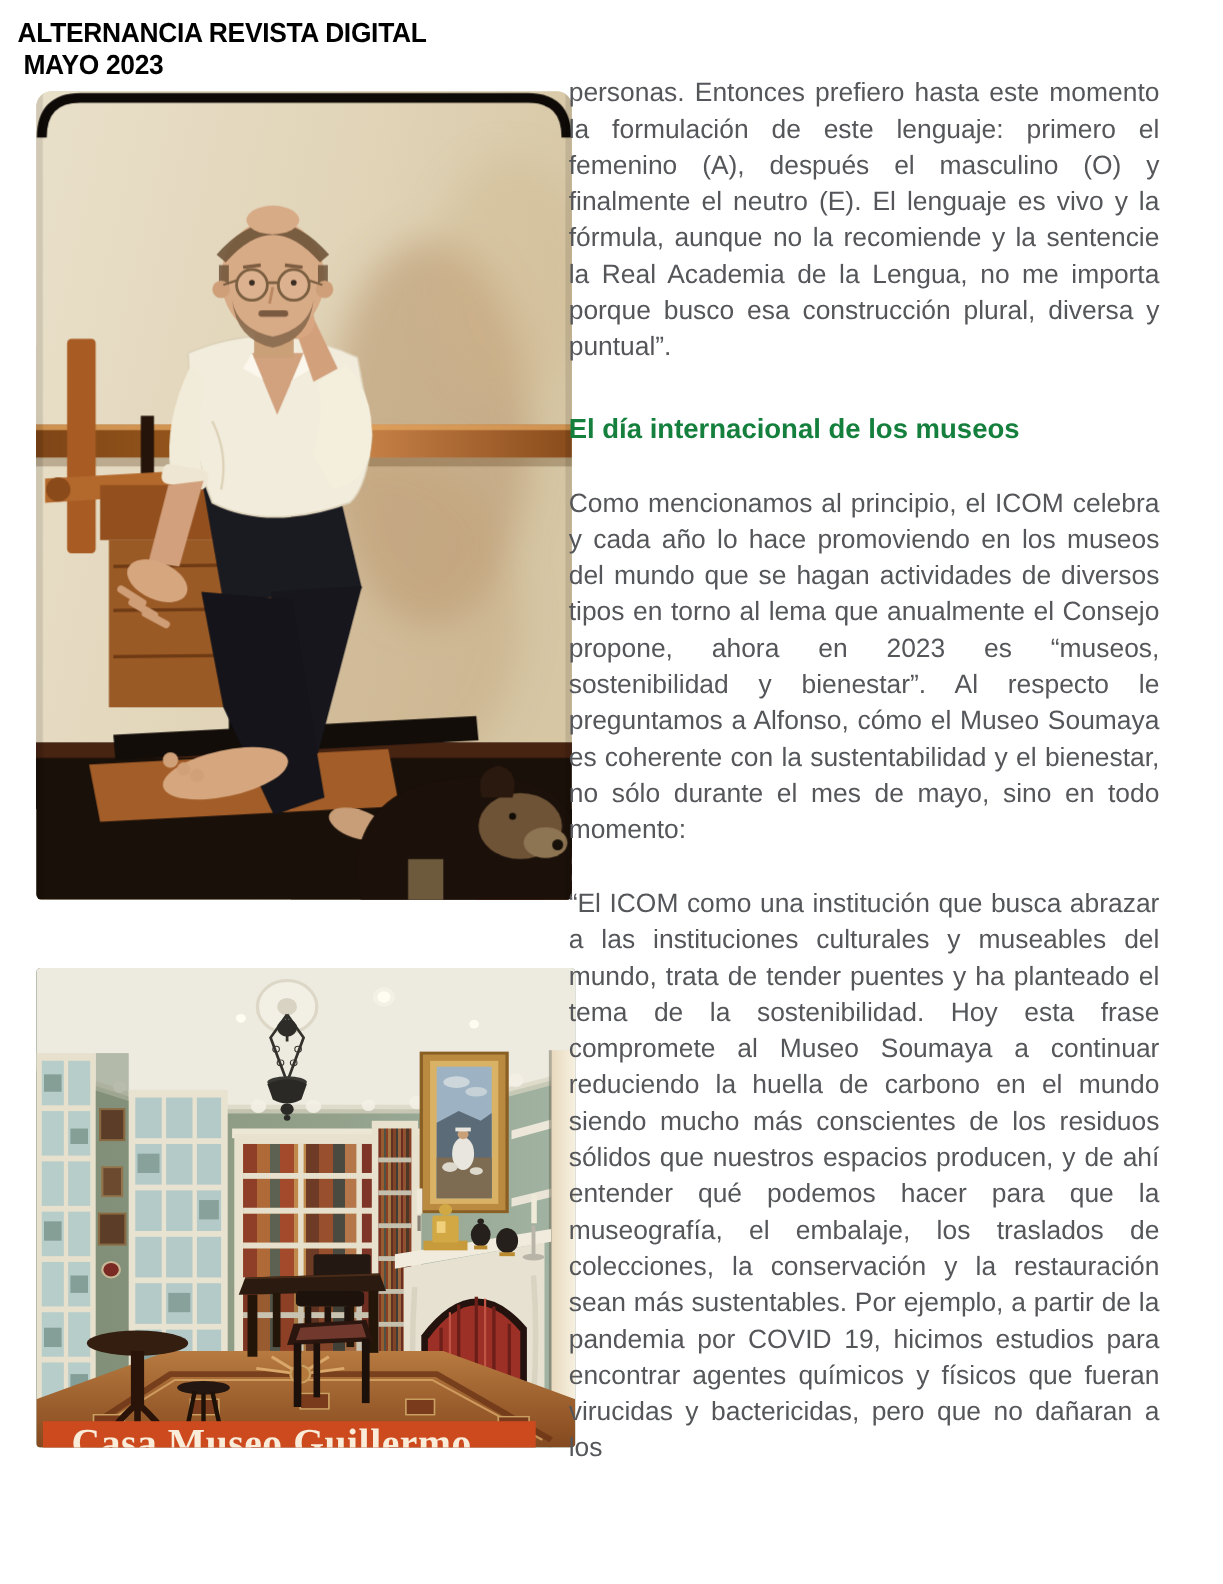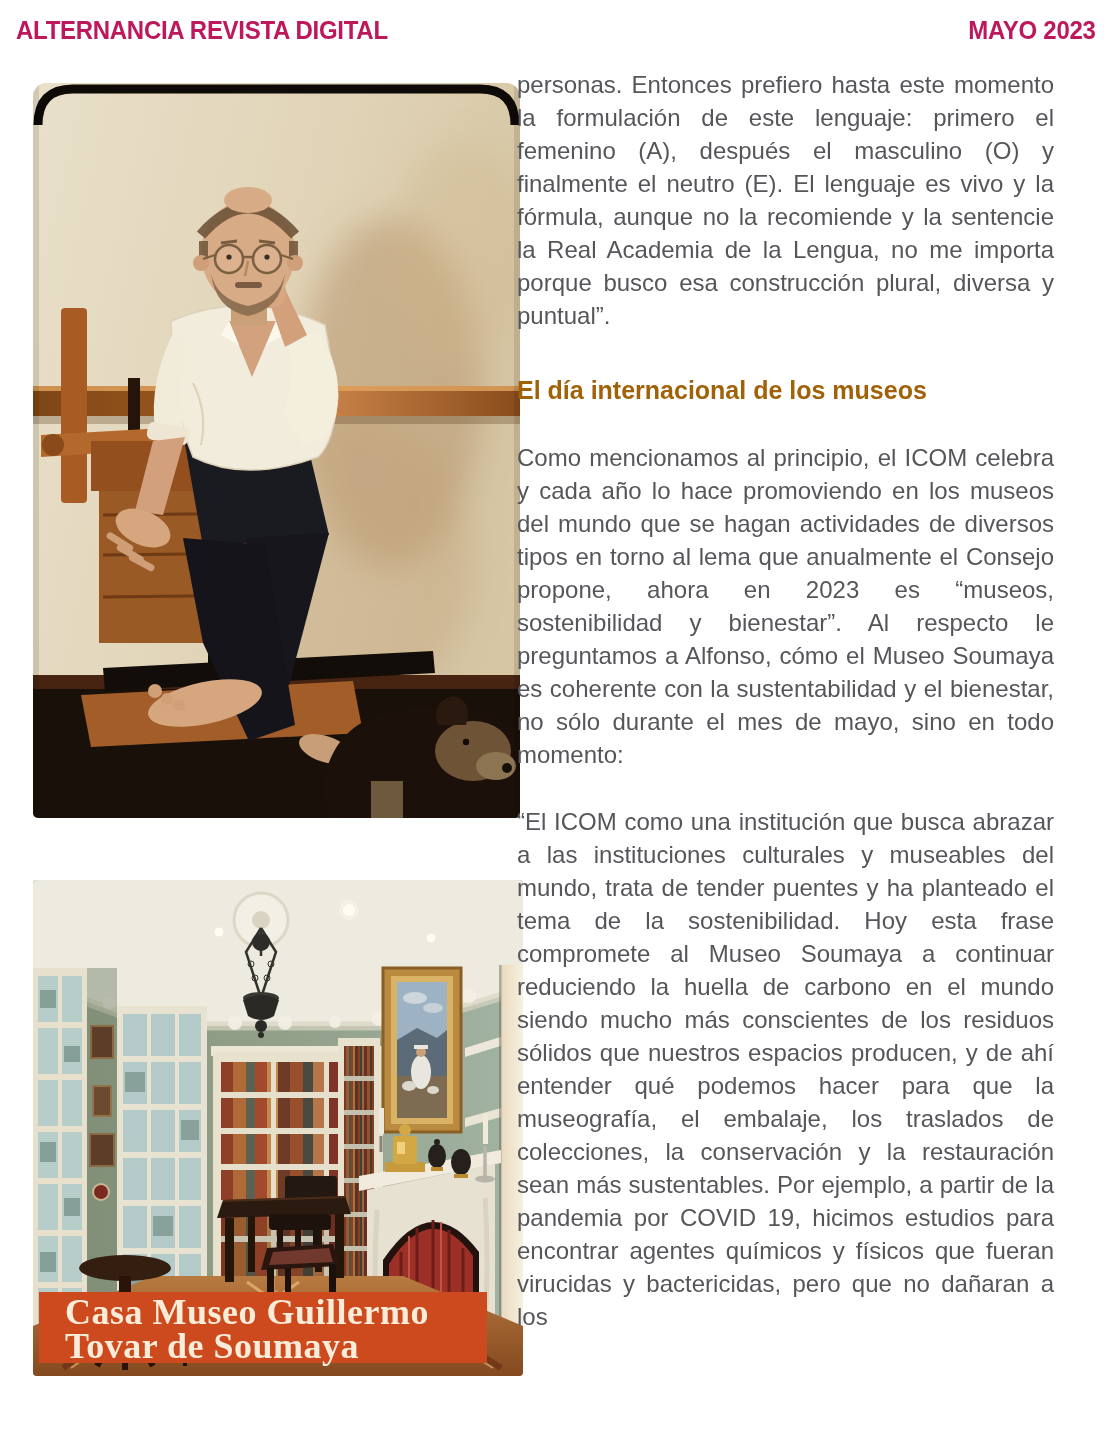--- a/index.html
+++ b/index.html
@@ -4,52 +4,52 @@
 <style>
   html,body{margin:0;padding:0;background:#ffffff;}
   .page{
     position:relative;width:1112px;height:1440px;background:#ffffff;overflow:hidden;
     font-family:"Liberation Sans", sans-serif;
   }
   
   .mast{
     position:absolute;left:16px;right:16px;top:16px;height:32px;
     display:flex;justify-content:space-between;align-items:flex-start;
-    font-weight:900;font-size:25px;letter-spacing:-0.3px;color:#be185d;
+    font-weight:900;font-size:25px;letter-spacing:-0.3px;color:#000000;flex-direction:column;
   }
   .mast .left{transform:scaleX(.96);transform-origin:left center;}
   .mast .right{transform:scaleX(.96);transform-origin:right center;}
   
   .photo1{
     position:absolute;left:33px;top:83px;width:487px;height:735px;
     border-radius:14px 14px 5px 5px;overflow:hidden;background:#ddd0b4;
   }
   .photo2{
-    position:absolute;left:33px;top:880px;width:490px;height:496px;
+    position:absolute;left:33px;top:880px;width:490px;height:436px;
     border-radius:4px;overflow:hidden;background:#8d9a84;
   }
   .photo1 svg,.photo2 svg{display:block;width:100%;height:100%;}
   
   .caption-banner{
     position:absolute;left:6px;top:412px;width:448px;height:71px;
     background:#cd4a1f;color:#f9edda;
     font-family:"Liberation Serif", serif;font-weight:700;
     font-size:36px;line-height:34px;padding:3px 0 0 26px;box-sizing:border-box;
     letter-spacing:.5px;
   }
   
   .article{
     position:absolute;left:517px;top:68px;width:537px;
     color:#55565a;font-size:24px;line-height:33px;text-align:justify;
   }
   .article p{margin:0 0 34px 0;}
   .article p:last-child{margin-bottom:16px;}
   .article h2{
     margin:42px 0 34px 0;font-size:25px;line-height:33px;font-weight:700;
-    color:#a16207;text-align:left;
+    color:#15803d;text-align:left;
   }
 </style>
 </head>
 <body>
 
 <div class="page">
 
   <div class="mast">
     <span class="left">ALTERNANCIA REVISTA DIGITAL</span>
     <span class="right">MAYO 2023</span>

